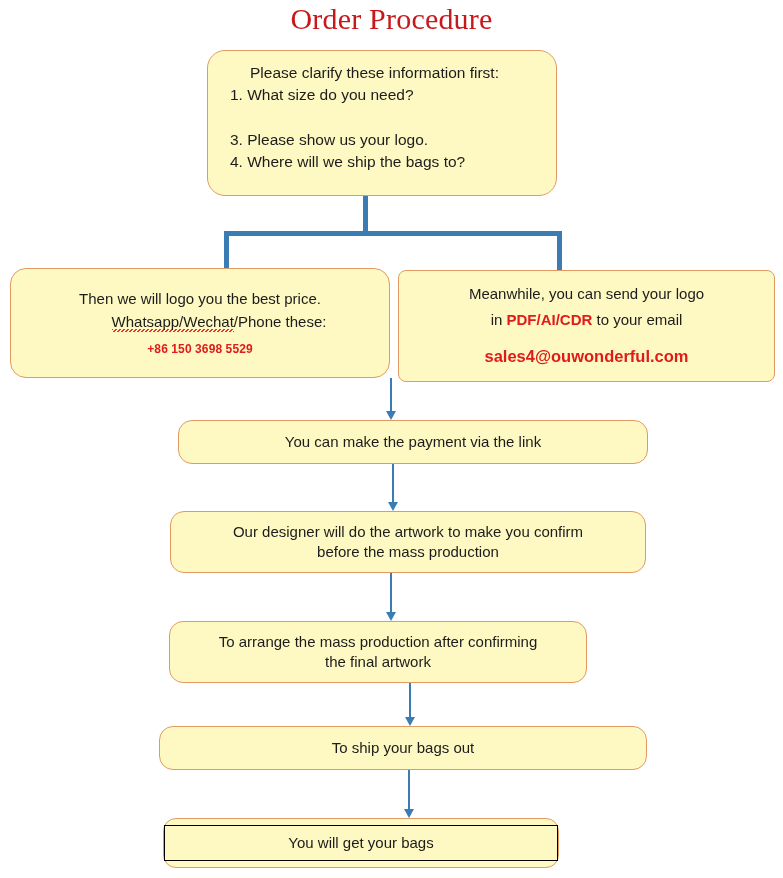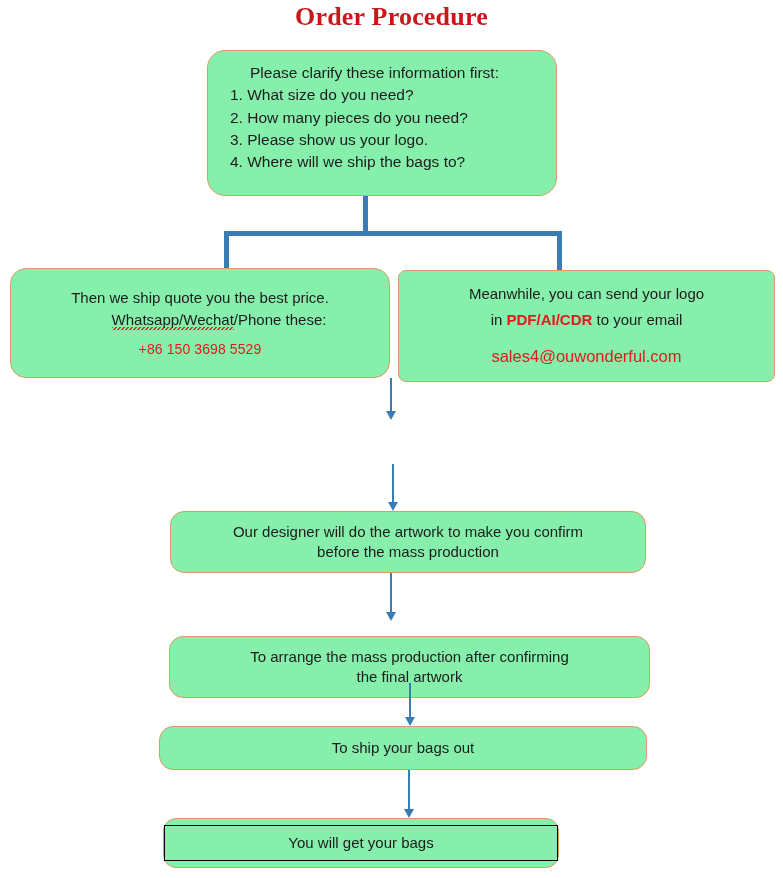--- a/index.html
+++ b/index.html
@@ -22,33 +22,33 @@
   }
 
   
   .title {
     position: absolute;
     left: 0;
     top: 2px;
     width: 783px;
     text-align: center;
     font-family: "Liberation Serif", "DejaVu Serif", serif;
-    font-size: 26px;
-    font-weight: 700;
+    font-size: 30px;
+    font-weight: 400;
     color: #C9181B;
     letter-spacing: 0.2px;
   }
 
   
   .box {
     position: absolute;
     box-sizing: border-box;
     border: 1.6px solid #E09A62;
     border-radius: 14px;
-    background: #86efac;
+    background: #fef9c3;
     display: flex;
     align-items: center;
     justify-content: center;
     text-align: center;
     line-height: 1.32;
     font-size: 15px;
     color: #1c1c1c;
   }
   .box .inner { width: 100%; padding: 0 10px; box-sizing: border-box; }
 
@@ -102,42 +102,42 @@
         #e03030 0 1.3px, transparent 1.3px 2.6px);
     background-repeat: repeat-x;
     background-size: 4px 3px;
     background-position: left bottom;
     padding-bottom: 2px;
     margin-left: 38px;
   }
   .phone {
     display: block;
     color: #E01B1B;
-    font-weight: 400;
-    font-size: 14px;
+    font-weight: 700;
+    font-size: 12px;
     margin-top: 7px;
     letter-spacing: 0.1px;
   }
   .email {
     display: block;
     color: #E01B1B;
-    font-weight: 400;
+    font-weight: 700;
     font-size: 16.5px;
     margin-top: 9px;
   }
   .fmt {
     color: #E01B1B;
     font-weight: 700;
     font-size: 15px;
   }
 
   
   #box-payment  { left: 178px; top: 420px; width: 470px; height: 44px; }
   #box-designer { left: 170px; top: 511px; width: 476px; height: 62px; }
-  #box-mass     { left: 169px; top: 636px; width: 481px; height: 62px; }
+  #box-mass     { left: 169px; top: 621px; width: 418px; height: 62px; }
   #box-ship     { left: 159px; top: 726px; width: 488px; height: 44px; }
   #box-final    { left: 163px; top: 818px; width: 396px; height: 50px; border-radius: 13px; }
 
   #box-final .inner {
     box-sizing: border-box;
     border: 1.6px solid #000000;
     border-radius: 0;
     height: 36px;
     width: 474px;
     display: flex;
@@ -204,49 +204,52 @@
 <body>
 
 <div id="flow-root">
 
   <div class="title">Order Procedure</div>
 
   <div class="box" id="box-clarify">
     <div class="inner">
       <span class="heading">Please clarify these information first:</span><br>
       <span>1. What size do you need?</span><br>
-      <span>2. How many pieces do you need?</span><br>
+      <br>
       <span>3. Please show us your logo.</span><br>
       <span>4. Where will we ship the bags to?</span>
     </div>
   </div>
 
   <div class="conn" id="split-stem"></div>
   <div class="conn" id="split-bar"></div>
   <div class="conn" id="split-left-drop"></div>
   <div class="conn" id="split-right-drop"></div>
 
   <div class="box" id="box-quote">
     <div class="inner">
-      <span class="line-1">Then we ship quote you the best price.</span>
+      <span class="line-1">Then we will logo you the best price.</span>
       <span class="line-2"><span class="spellcheck">Whatsapp/Wechat</span><span>/Phone these:</span></span>
       <span class="phone">+86 150 3698 5529</span>
     </div>
   </div>
 
   <div class="box" id="box-logo">
     <div class="inner">
       <span class="line-1">Meanwhile, you can send your logo</span>
       <span class="line-2"><span>in </span><span class="fmt">PDF/AI/CDR</span><span> to your email</span></span>
       <span class="email">sales4@ouwonderful.com</span>
     </div>
   </div>
 
   <div class="arrow" id="arrow-quote-payment"></div>
 
+  <div class="box" id="box-payment">
+    <div class="inner">You can make the payment via the link</div>
+  </div>
 
   <div class="arrow" id="arrow-payment-designer"></div>
 
   <div class="box" id="box-designer">
     <div class="inner">
       <span class="line-1">Our designer will do the artwork to make you confirm</span>
       <span class="line-2">before the mass production</span>
     </div>
   </div>
 

